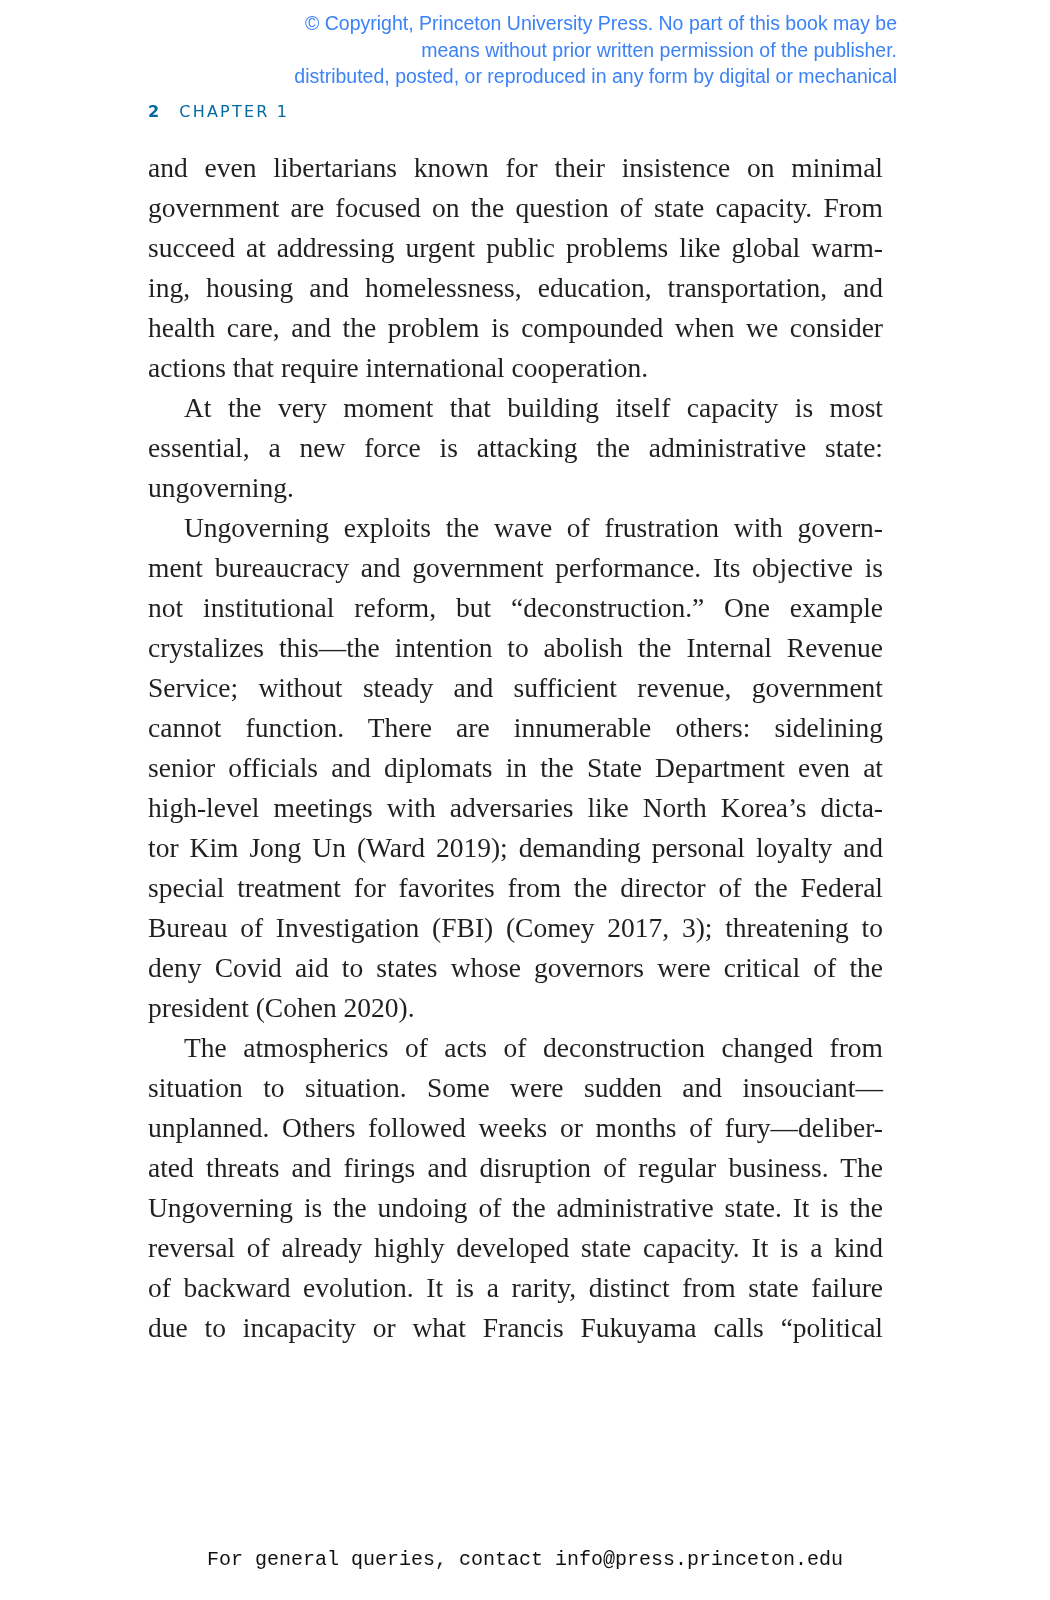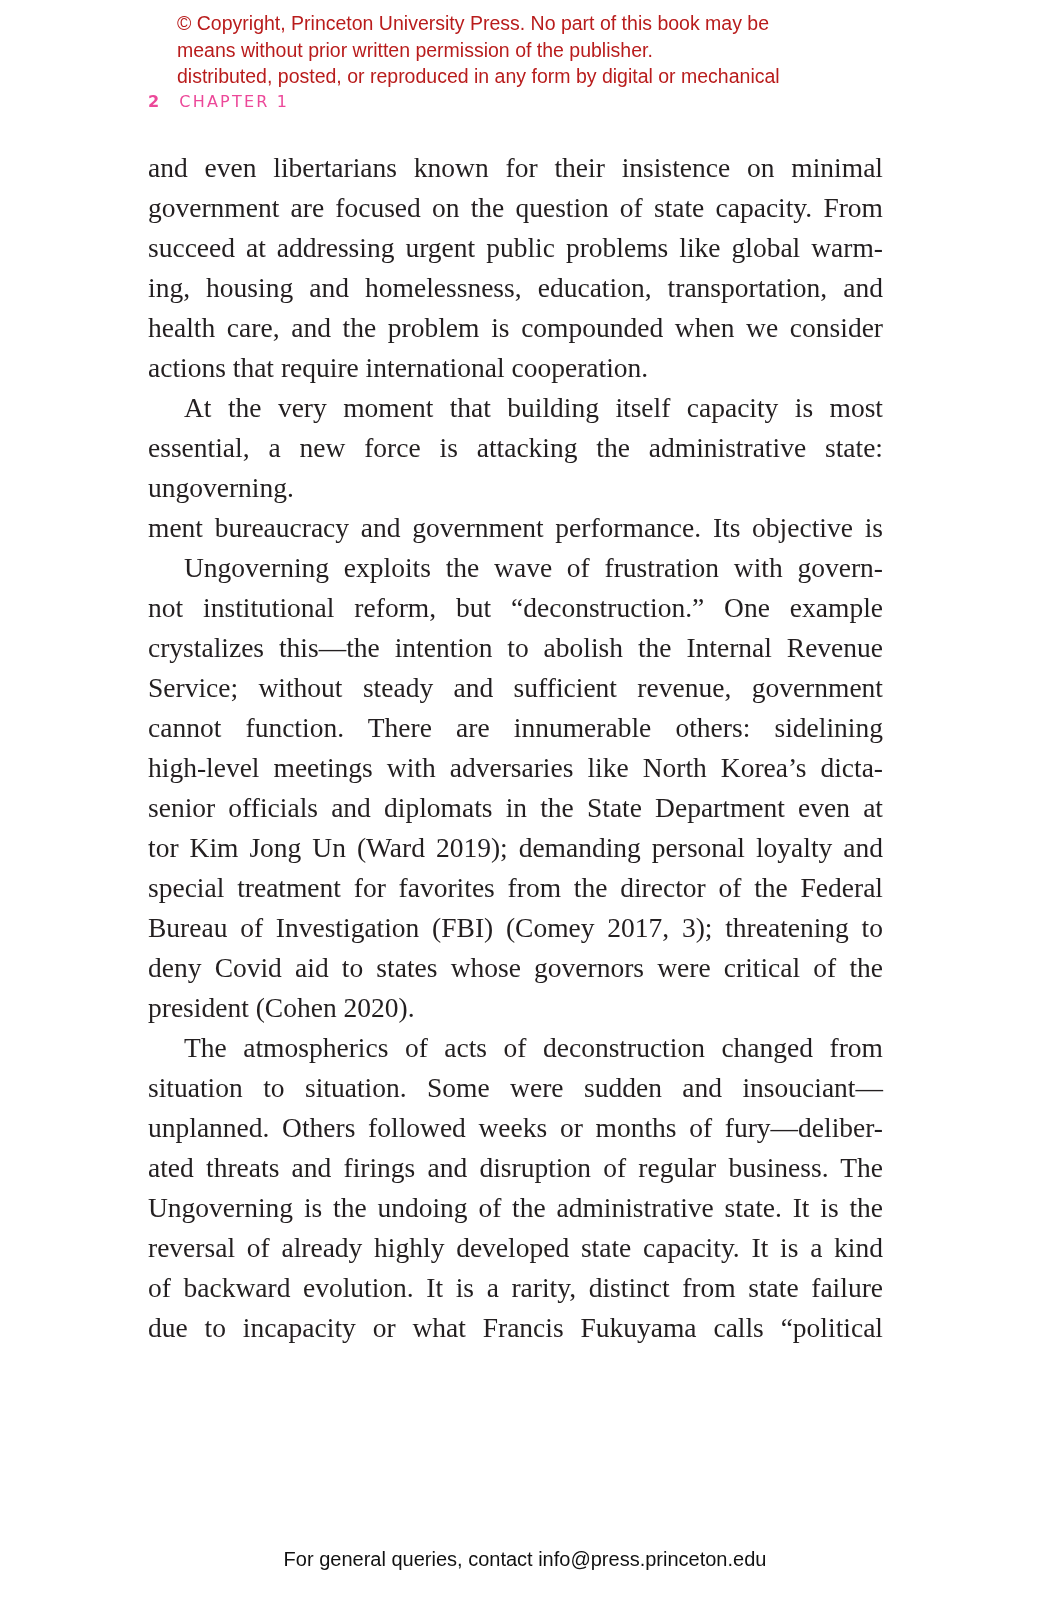--- a/index.html
+++ b/index.html
@@ -15,31 +15,32 @@
       color: #231f20;
     }
     .copyright {
       position: absolute;
       left: 177px;
       top: 10px;
       width: 720px;
       font-family: "Liberation Sans", sans-serif;
       font-size: 19.5px;
       line-height: 26.5px;
-      color: #b91c1c;
+      color: #3b82f6;
+      text-align: right;
     }
     .copyright div { white-space: nowrap; }
     .running-head {
       position: absolute;
       left: 148px;
-      top: 92px;
+      top: 102px;
       font-family: "DejaVu Sans", sans-serif;
       font-size: 16px;
       letter-spacing: 2.2px;
-      color: #ec4899;
+      color: #0369a1;
       white-space: nowrap;
     }
     .running-head .folio {
       font-weight: bold;
       margin-right: 18px;
     }
     .body-text {
       position: absolute;
       left: 148px;
       top: 148px;
@@ -61,21 +62,21 @@
     }
     .line.indent {
       padding-left: 36px;
     }
     .footer {
       position: absolute;
       left: 0;
       width: 1050px;
       top: 1548px;
       text-align: center;
-      font-family: Liberation Sans, sans-serif;
+      font-family: Liberation Mono, monospace;
       font-size: 20px;
       color: #111111;
     }
   </style>
 </head>
 <body>
 
 <div class="copyright">
   <div>© Copyright, Princeton University Press. No part of this book may be</div>
   <div>means without prior written permission of the publisher.</div>
@@ -92,28 +93,28 @@
   <span class="line">government are focused on the question of state capacity. From</span>
   <span class="line">succeed at addressing urgent public problems like global warm-</span>
   <span class="line">ing, housing and homelessness, education, transportation, and</span>
   <span class="line">health care, and the problem is compounded when we consider</span>
   <span class="line last">actions that require international cooperation.</span>
 
   <span class="line indent">At the very moment that building itself capacity is most</span>
   <span class="line">essential, a new force is attacking the administrative state:</span>
   <span class="line last">ungoverning.</span>
 
+  <span class="line indent">Ungoverning exploits the wave of frustration with govern-</span>
   <span class="line">ment bureaucracy and government performance. Its objective is</span>
-  <span class="line indent">Ungoverning exploits the wave of frustration with govern-</span>
   <span class="line">not institutional reform, but “deconstruction.” One example</span>
   <span class="line">crystalizes this—the intention to abolish the Internal Revenue</span>
   <span class="line">Service; without steady and sufficient revenue, government</span>
   <span class="line">cannot function. There are innumerable others: sidelining</span>
+  <span class="line">senior officials and diplomats in the State Department even at</span>
   <span class="line">high-level meetings with adversaries like North Korea’s dicta-</span>
-  <span class="line">senior officials and diplomats in the State Department even at</span>
   <span class="line">tor Kim Jong Un (Ward 2019); demanding personal loyalty and</span>
   <span class="line">special treatment for favorites from the director of the Federal</span>
   <span class="line">Bureau of Investigation (FBI) (Comey 2017, 3); threatening to</span>
   <span class="line">deny Covid aid to states whose governors were critical of the</span>
   <span class="line last">president (Cohen 2020).</span>
 
   <span class="line indent">The atmospherics of acts of deconstruction changed from</span>
   <span class="line">situation to situation. Some were sudden and insouciant—</span>
   <span class="line">unplanned. Others followed weeks or months of fury—deliber-</span>
   <span class="line">ated threats and firings and disruption of regular business. The</span>

